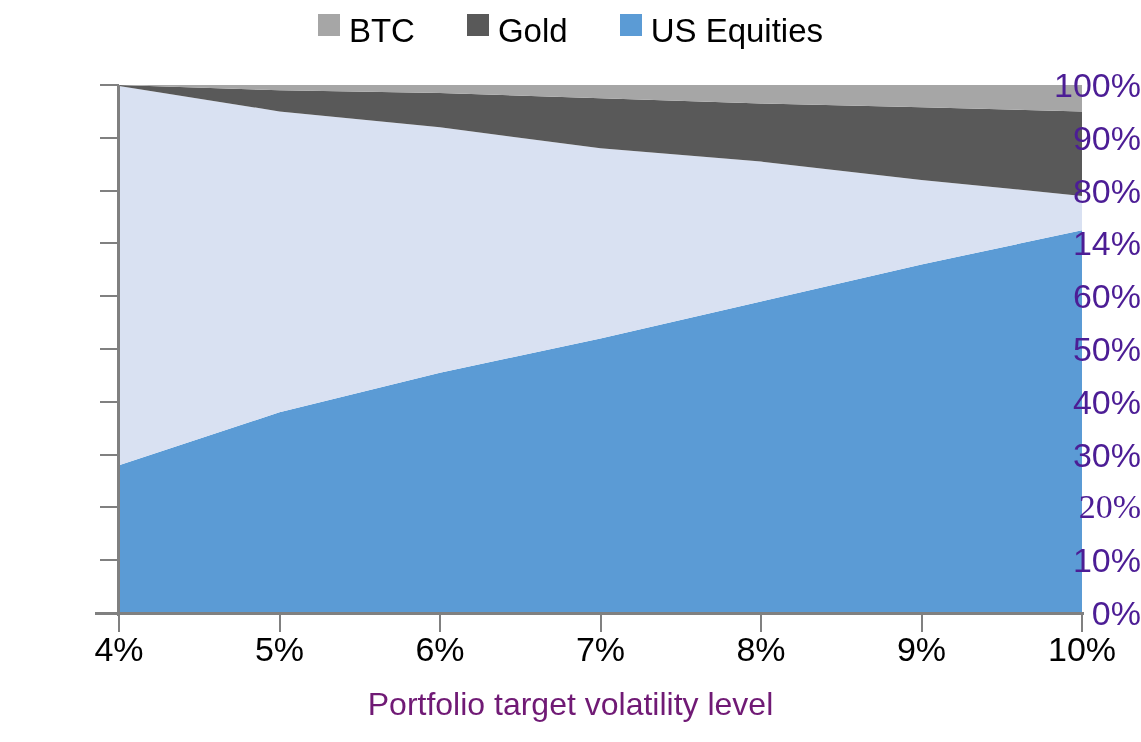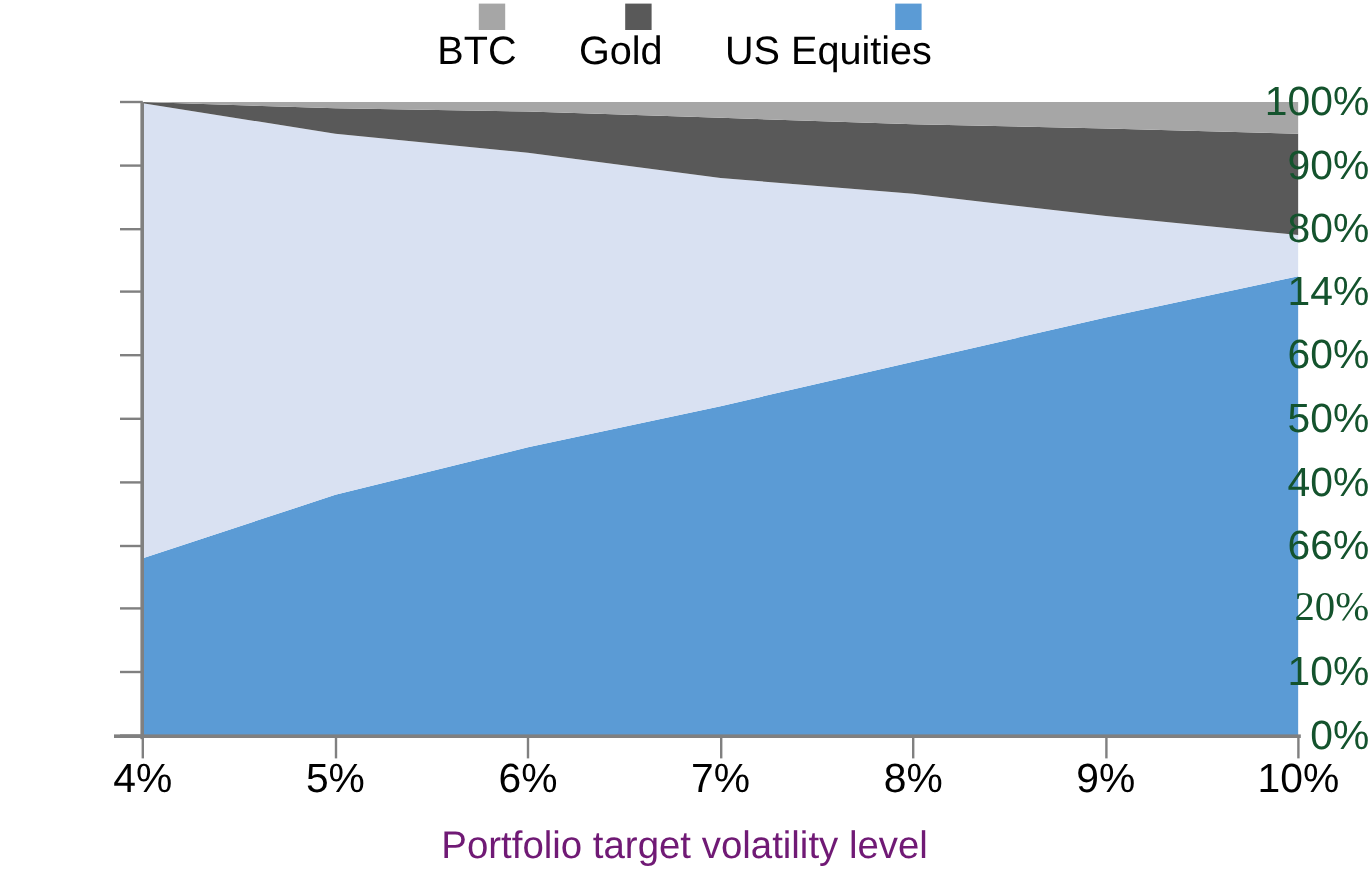--- a/index.html
+++ b/index.html
@@ -2,36 +2,36 @@
 <html><head>
 <meta charset="utf-8">
 <style>
   html,body{margin:0;padding:0;background:#ffffff;}
   body{width:1141px;height:742px;font-family:"Liberation Sans",sans-serif;overflow:hidden;}
   #chart-root{position:relative;width:1141px;height:742px;background:#fff;}
 
   
   .legend{position:absolute;left:0;top:8px;width:1141px;height:44px;
           display:flex;justify-content:center;align-items:center;gap:0;}
-  .legend-item{display:flex;align-items:flex-end;margin:0 26px;flex-direction:column;}
+  .legend-item{display:flex;align-items:flex-start;margin:0 26px;}
   .legend-swatch{width:22px;height:22px;margin-right:9px;flex:0 0 auto;}
   .legend-label{font-size:33px;color:#000;line-height:1;white-space:nowrap;}
 
   
   .plot-area{position:absolute;left:119px;top:85px;width:963px;height:528px;}
   .plot-svg{display:block;width:963px;height:528px;}
 
   .axis-line-y{position:absolute;left:117px;top:85px;width:3px;height:531px;background:#808080;}
   .axis-line-x{position:absolute;left:95px;top:612px;width:989px;height:3px;background:#808080;}
 
   .ytick{position:absolute;left:100px;width:19px;height:2px;background:#808080;}
   .xtick{position:absolute;top:613px;width:2px;height:19px;background:#808080;}
 
   .ylabel{position:absolute;right:0;width:104px;text-align:right;
-          font-size:34px;color:#14532d;line-height:1;}
+          font-size:34px;color:#4c1d95;line-height:1;}
   .xlabel{position:absolute;top:632px;font-size:34px;color:#000;
           line-height:1;text-align:center;transform:translateX(-50%);white-space:nowrap;}
 
   .axis-title{position:absolute;left:0;top:688px;width:1141px;text-align:center;
               font-size:32px;color:#701a75;line-height:1;}
 </style>
 </head>
 <body>
 
 <div id="chart-root">
@@ -64,21 +64,21 @@
   <div class="axis-line-x"></div>
 
   <div id="y-axis-group">
       <div class="ytick" style="top: 612px;"></div>
       <div class="ylabel" style="top: 596px;">0%</div>
       <div class="ytick" style="top: 559.2px;"></div>
       <div class="ylabel" style="top: 543.2px;">10%</div>
       <div class="ytick" style="top: 506.4px;"></div>
       <div class="ylabel" style="top: 490.4px; font-family: Liberation Serif, serif;">20%</div>
       <div class="ytick" style="top: 453.6px;"></div>
-      <div class="ylabel" style="top: 437.6px;">66%</div>
+      <div class="ylabel" style="top: 437.6px;">30%</div>
       <div class="ytick" style="top: 400.8px;"></div>
       <div class="ylabel" style="top: 384.8px;">40%</div>
       <div class="ytick" style="top: 348px;"></div>
       <div class="ylabel" style="top: 332px;">50%</div>
       <div class="ytick" style="top: 295.2px;"></div>
       <div class="ylabel" style="top: 279.2px;">60%</div>
       <div class="ytick" style="top: 242.4px;"></div>
       <div class="ylabel" style="top: 226.4px;">14%</div>
       <div class="ytick" style="top: 189.6px;"></div>
       <div class="ylabel" style="top: 173.6px;">80%</div>

